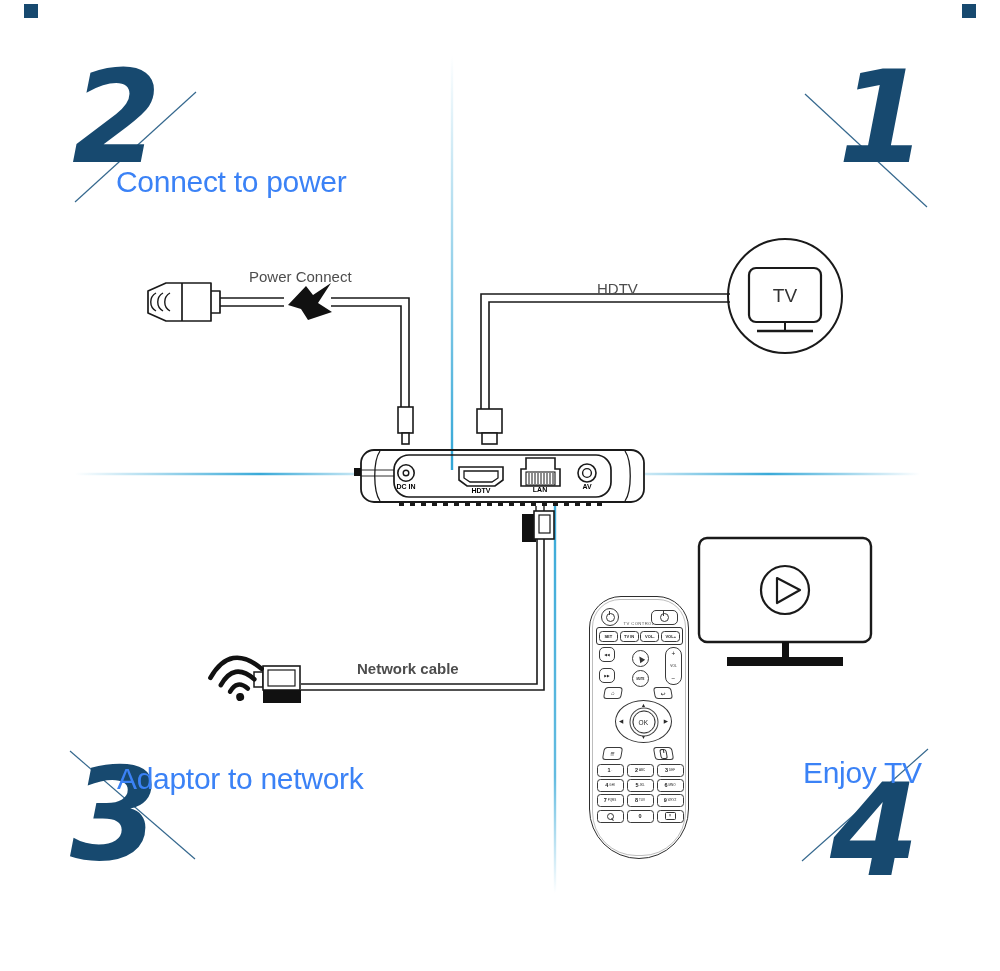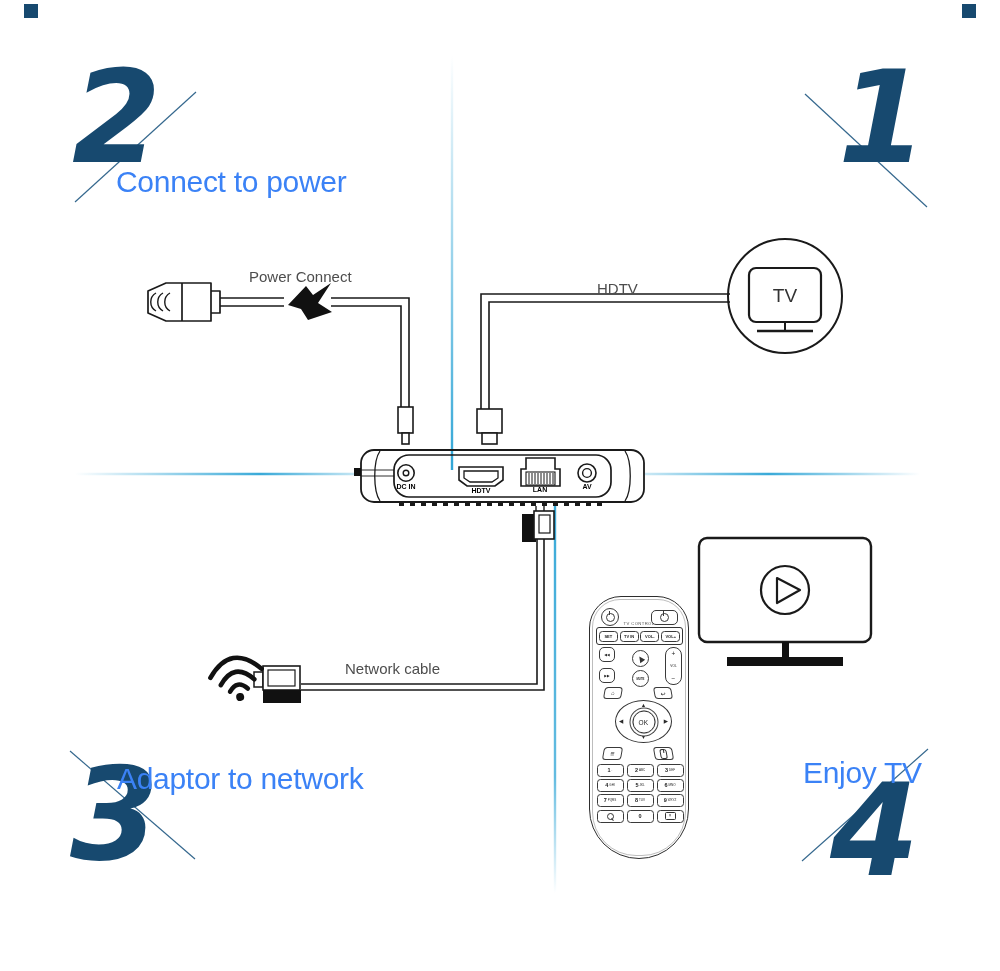--- a/index.html
+++ b/index.html
@@ -198,21 +198,21 @@
   <div class="abs numeral" style="left:838px;top:54px;">1</div>
 
   <div class="abs numeral" style="left:70px;top:751px;">3</div>
   <div class="abs steptitle" style="left:117px;top:762px;">Adaptor to network</div>
 
   <div class="abs numeral" style="left:830px;top:767px;">4</div>
   <div class="abs steptitle" style="left:775px;top:756px;margin-left:28px;">Enjoy TV</div>
 
   <div class="abs cablelabel" style="left:249px;top:268px;">Power Connect</div>
   <div class="abs cablelabel" style="left:597px;top:280px;">HDTV</div>
-  <div class="abs cablelabel" style="left:345px;top:660px;">Network cable</div>
+  <div class="abs cablelabel" style="left:357px;top:660px;font-weight:bold;">Network cable</div>
   <div class="abs tvlabel" style="left:749px;top:285px;">TV</div>
 
   <div class="abs portlabel" style="left:388px;top:483px;">DC IN</div>
   <div class="abs portlabel" style="left:463px;top:487px;">HDTV</div>
   <div class="abs portlabel" style="left:522px;top:486px;">LAN</div>
   <div class="abs portlabel" style="left:569px;top:483px;">AV</div>
 
   <div id="remote" class="abs">
     <div class="abs innerline"></div>
 

